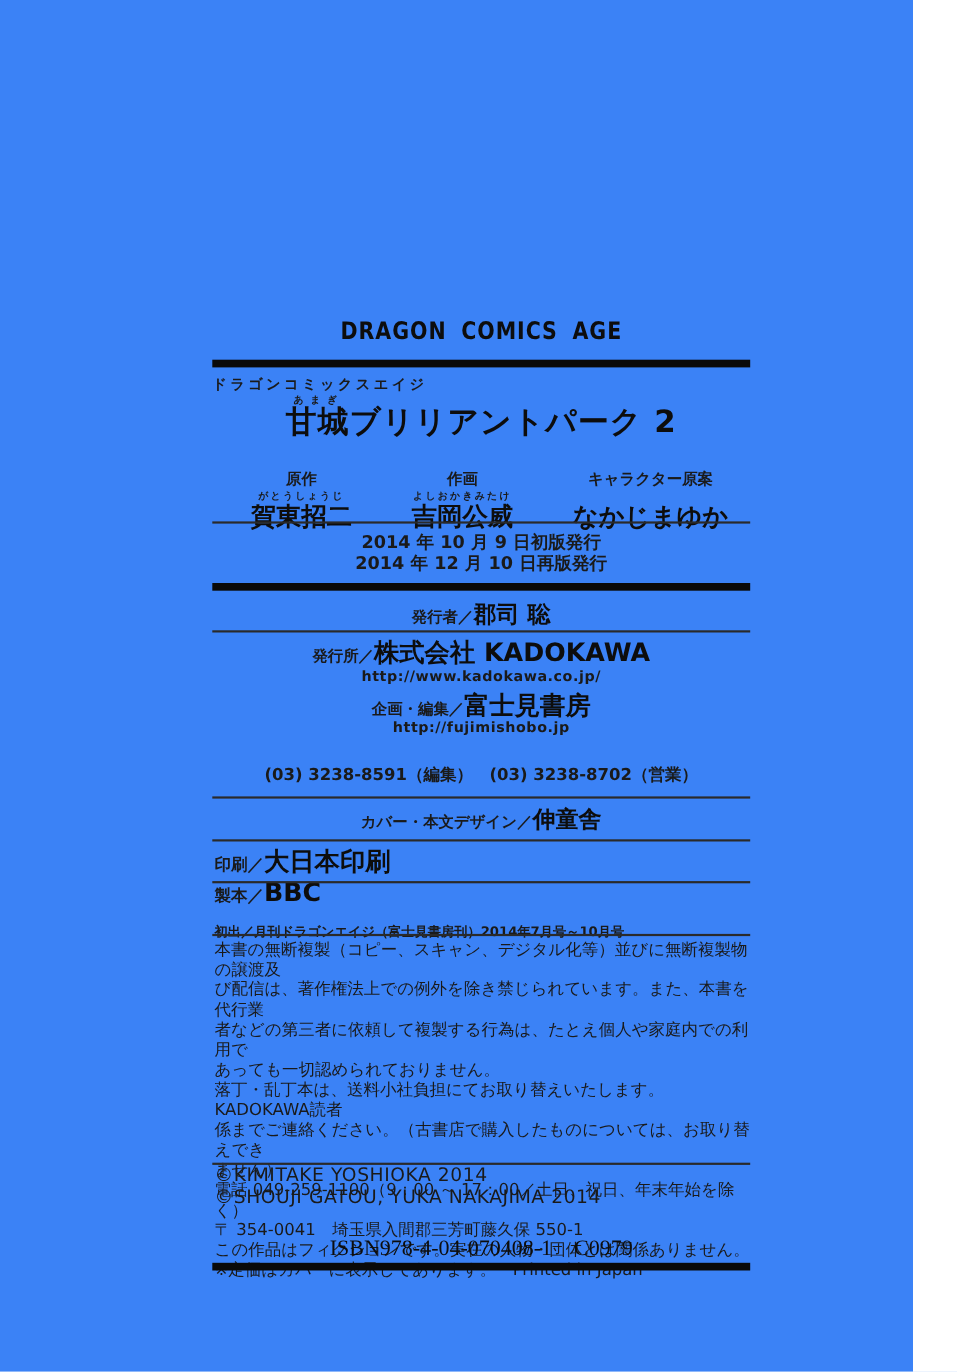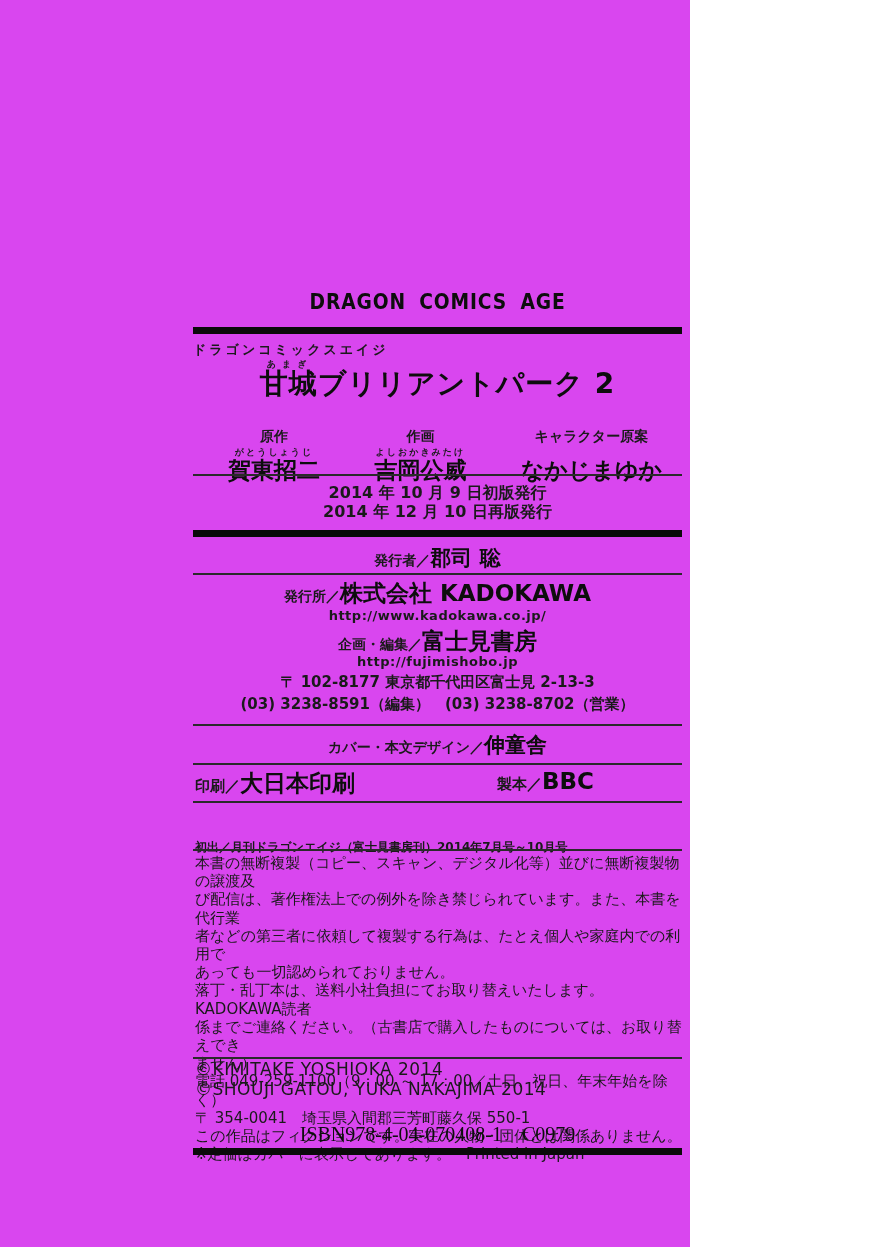--- a/index.html
+++ b/index.html
@@ -1,21 +1,21 @@
 <!DOCTYPE html>
 <html lang="ja"><head>
 <meta charset="utf-8">
 <style>
   * { margin:0; padding:0; box-sizing:border-box; }
   html,body { background:#ffffff; }
   body {
     width:870px; height:1247px; position:relative; overflow:hidden;
     font-family:"DejaVu Sans", sans-serif; color:#1a1a1a;
   }
-  #page { position:relative; width:690px; height:1247px; background:#d946ef; }
+  #page { position:relative; width:830px; height:1247px; background:#3b82f6; }
 
   .sec { position:absolute; left:193px; width:489px; }
   .bar { position:absolute; left:193px; width:489px; height:7px; background:#0a0a0a; }
   .rule { position:absolute; left:193px; width:489px; height:2px; background:#2a2a2a; }
 
   
   .s-imprint { top:289px; text-align:center; }
   .imprint-text { display:inline-block; font-size:22px; font-weight:bold;
     letter-spacing:1px; word-spacing:7px; transform:scaleX(.85); transform-origin:center;
     white-space:nowrap; color:#0d0d0d; }
@@ -55,21 +55,21 @@
 
   .s-pubperson { top:544px; }
   .s-publisher { top:578px; }
   .s-url1 { top:608px; }
   .s-planning { top:626px; }
   .s-url2 { top:654px; }
   .url { text-align:center; font-size:13px; font-weight:600; letter-spacing:.5px; }
   .s-address { top:673px; text-align:center; font-size:15px; font-weight:600; }
   .s-phones { top:695px; text-align:center; font-size:15px; font-weight:600; }
   .s-design { top:731px; }
-  .s-printbind { top:768px; display:flex; justify-content:space-between; padding-right:88px; padding-left:2px; }
+  .s-printbind { top:768px; display:flex; padding-right:88px; padding-left:2px;flex-direction:column; }
   .s-firstpub { top:839px; font-size:12px; font-weight:600; padding-left:2px; white-space:nowrap; }
 
   .s-legal { top:854px; font-size:15px; line-height:18.2px; font-weight:500; white-space:pre-line; padding-left:2px; }
 
   .s-copyright { top:1060px; font-size:17px; line-height:19.5px; letter-spacing:.5px; white-space:pre-line; padding-left:2px; }
 
   .s-isbn { top:1121px; text-align:center; font-family:"Liberation Serif", serif; font-size:20px; color:#0d0d0d; }
 </style>
 </head>
 <body>
@@ -125,21 +125,20 @@
   <div class="sec s-publisher row-center">
     <span class="lbl-sm">発行所／</span><span class="val-xl">株式会社 KADOKAWA</span>
   </div>
   <div class="sec s-url1 url">http://www.kadokawa.co.jp/</div>
 
   <div class="sec s-planning row-center">
     <span class="lbl-sm">企画・編集／</span><span class="val-xl">富士見書房</span>
   </div>
   <div class="sec s-url2 url">http://fujimishobo.jp</div>
 
-  <div class="sec s-address">〒 102-8177 東京都千代田区富士見 2-13-3</div>
   <div class="sec s-phones">(03) 3238-8591（編集）　(03) 3238-8702（営業）</div>
 
   <div class="rule rule3"></div>
 
   <div class="sec s-design row-center">
     <span class="lbl-sm">カバー・本文デザイン／</span><span class="val-lg">伸童舎</span>
   </div>
 
   <div class="rule rule4"></div>
 

